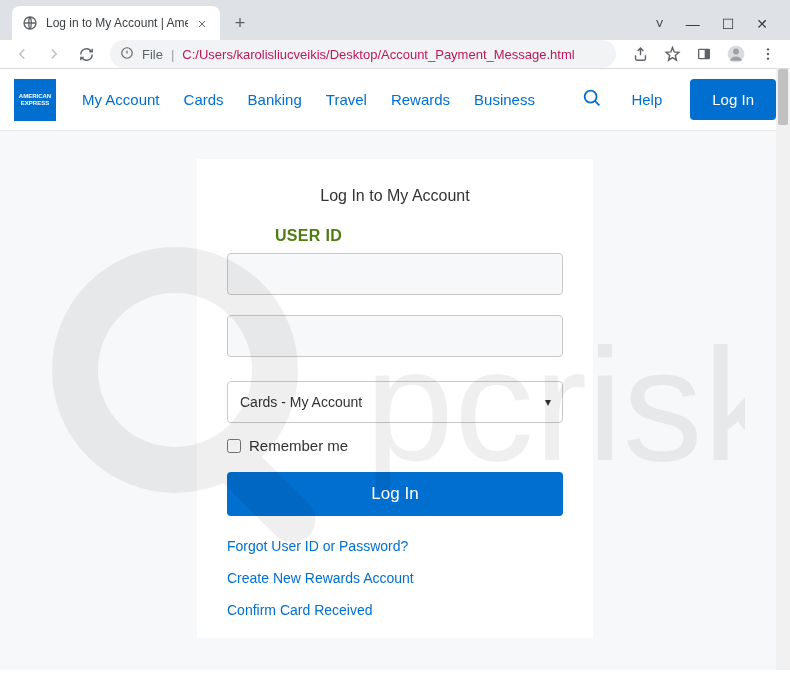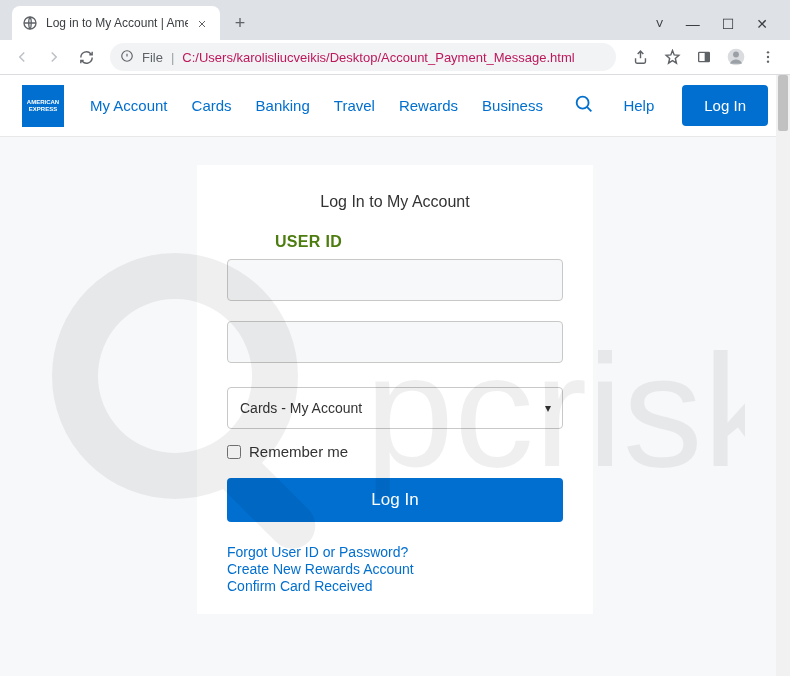--- a/index.html
+++ b/index.html
@@ -8,54 +8,54 @@
 
 .browser-top { background: #dee1e6; height: 40px; display: flex; align-items: flex-end; padding: 0 8px; }
 .tab { background: #fff; border-radius: 8px 8px 0 0; height: 34px; display: flex; align-items: center; padding: 0 10px; gap: 8px; width: 208px; margin-left: 4px; }
 .tab-favicon { width: 16px; height: 16px; color: #5f6368; }
 .tab-title { font-size: 12px; color: #3c4043; white-space: nowrap; overflow: hidden; flex: 1; }
 .tab-close { width: 14px; height: 14px; color: #5f6368; }
 .new-tab { width: 28px; height: 28px; display: flex; align-items: center; justify-content: center; color: #5f6368; font-size: 18px; margin-left: 6px; margin-bottom: 3px; }
 .window-ctrls { margin-left: auto; display: flex; gap: 22px; padding: 0 14px 8px 0; color: #3c4043; }
 .window-ctrls span { font-size: 14px; }
 
-.toolbar { background: #fff; height: 35px; display: flex; align-items: center; padding: 0 8px; gap: 4px; border-bottom: 1px solid #dadce0; }
+.toolbar { background: #fff; height: 29px; display: flex; align-items: center; padding: 0 8px; gap: 4px; border-bottom: 1px solid #dadce0; }
 .nav-btn { width: 28px; height: 28px; display: flex; align-items: center; justify-content: center; color: #5f6368; border-radius: 50%; }
 .nav-btn.disabled { color: #bdc1c6; }
 .addrbar { flex: 1; height: 28px; background: #f1f3f4; border-radius: 14px; display: flex; align-items: center; padding: 0 10px; gap: 8px; font-size: 13px; color: #3c4043; margin: 0 6px; }
 .addr-file { color: #5f6368; }
 .addr-sep { color: #9aa0a6; }
 .addr-path { color: #be185d; flex: 1; white-space: nowrap; overflow: hidden; }
 .tb-icon { width: 28px; height: 28px; display: flex; align-items: center; justify-content: center; color: #5f6368; }
 
 
 .page { position: relative; background: #f7f8f9; height: calc(679px - 78px); overflow: hidden; }
 .page-scroll { position: absolute; right: 0; top: 0; bottom: 0; width: 14px; background: #f1f1f1; }
 .page-scroll-thumb { position: absolute; top: 0; left: 2px; right: 2px; height: 56px; background: #c1c1c1; border-radius: 2px; }
 
-.site-header { background: #fff; height: 62px; display: flex; align-items: center; padding: 0 22px; border-bottom: 1px solid #e8e8e8; }
+.site-header { background: #fff; height: 62px; display: flex; align-items: center; padding: 0 14px; border-bottom: 1px solid #e8e8e8; }
 .logo { width: 42px; height: 42px; background: #016fd0; color: #fff; font-size: 6px; font-weight: bold; display: flex; align-items: center; justify-content: center; text-align: center; line-height: 1.1; }
 .nav { display: flex; gap: 24px; margin-left: 26px; }
 .nav a { color: #006fcf; font-size: 15px; text-decoration: none; }
 .hdr-right { margin-left: auto; display: flex; align-items: center; gap: 28px; }
 .search-icon { color: #006fcf; }
 .help-link { color: #006fcf; font-size: 15px; text-decoration: none; }
 .login-btn { background: #006fcf; color: #fff; border: none; border-radius: 4px; padding: 12px 22px; font-size: 15px; cursor: pointer; }
 
 .card { background: #fff; width: 396px; margin: 28px auto 0; padding: 28px 30px 20px; }
 .card h1 { font-size: 16px; font-weight: 400; text-align: center; color: #333; margin-bottom: 22px; }
 .label { font-size: 16px; font-weight: bold; color: #4d7c0f; letter-spacing: 0.3px; margin-bottom: 8px; margin-left: 48px; }
 .field { width: 100%; height: 42px; border: 1px solid #c8c9c7; background: #f7f8f9; border-radius: 4px; margin-bottom: 20px; padding: 0 10px; font-size: 14px; }
 .select-wrap { position: relative; margin-top: 4px; border-radius: 15px; }
 .select { width: 100%; height: 42px; border: 1px solid #c8c9c7; background: #fff; border-radius: 4px; padding: 0 12px; font-size: 14px; color: #333; appearance: none; -webkit-appearance: none; }
 .select-chev { position: absolute; right: 12px; top: 50%; transform: translateY(-50%); pointer-events: none; color: #333; font-size: 12px; }
 .remember { display: flex; align-items: center; gap: 8px; margin: 14px 0 18px; font-size: 15px; color: #333; }
 .remember input { width: 14px; height: 14px; }
 .submit { width: 100%; height: 44px; background: #006fcf; color: #fff; border: none; border-radius: 4px; font-size: 17px; cursor: pointer; margin-bottom: 22px; }
-.links { display: flex; flex-direction: column; gap: 1px; }
+.links { display: flex; flex-direction: column; gap: 16px; }
 .links a { color: #006fcf; font-size: 14px; text-decoration: none; }
 
 .watermark { position: absolute; top: 0; left: 0; right: 0; bottom: 0; pointer-events: none; display: flex; align-items: center; justify-content: center; }
 .watermark svg { opacity: 0.06; }
 </style>
 </head>
 <body>
 
 <div class="browser-top">
   <div class="tab">

